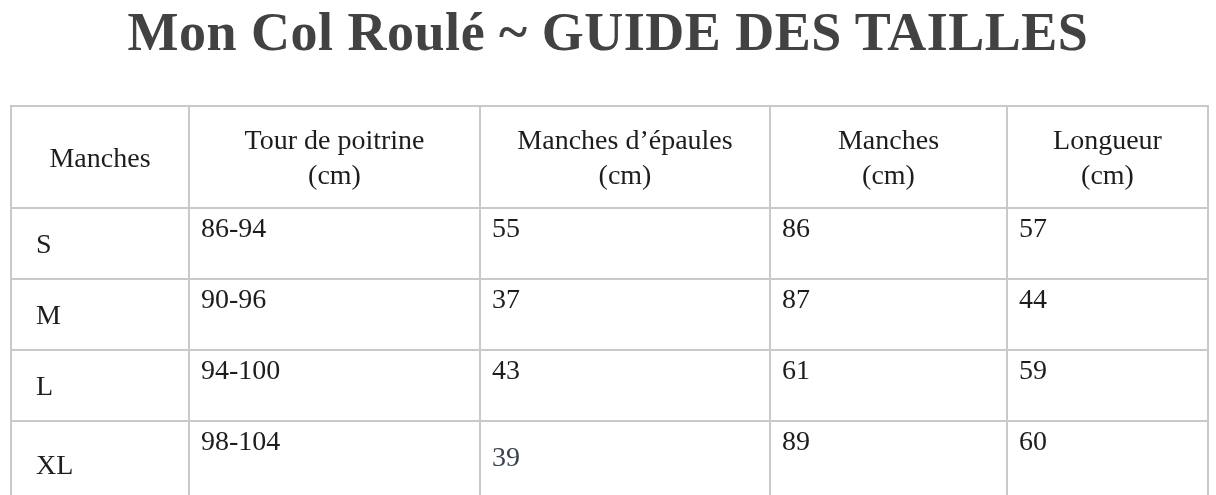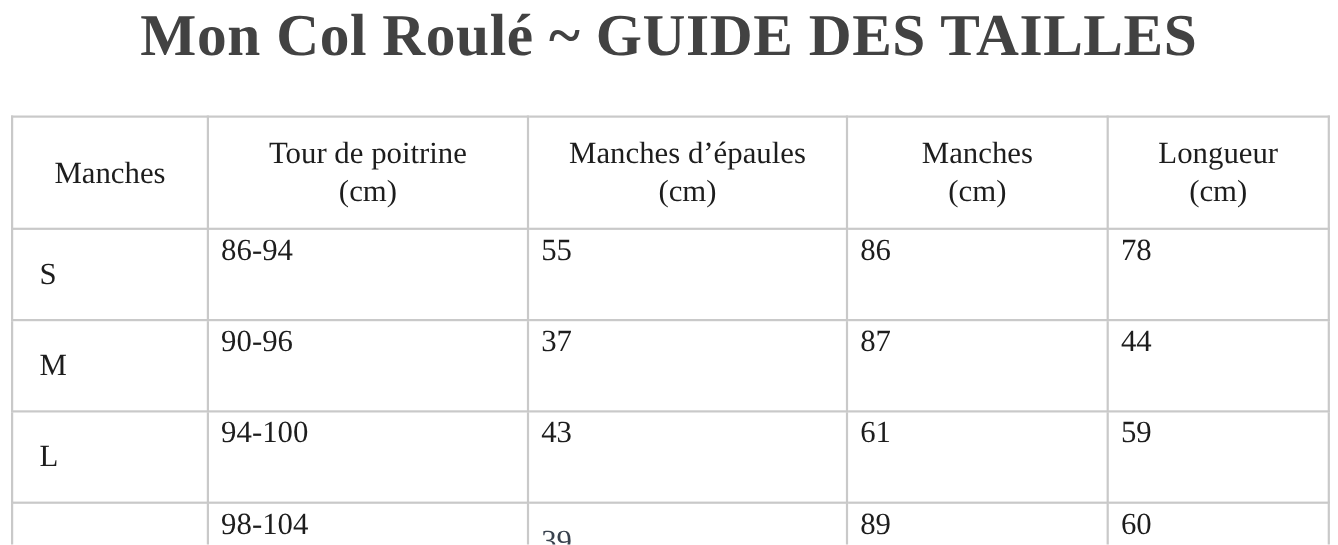--- a/index.html
+++ b/index.html
@@ -44,21 +44,21 @@
     text-align: center;
     vertical-align: middle;
     padding: 0;
     color: #1d1d1d;
   }
   .size-table td {
     height: 66px;
     font-size: 28px;
     text-align: left;
     vertical-align: top;
-    padding: 3px 0 12px 11px;
+    padding: 3px 0 0 11px;
     color: #1d1d1d;
   }
   .size-table td.size-cell {
     vertical-align: middle;
     padding: 0 0 0 24px;
   }
   .size-table td.offset-down {
     padding-top: 19px;
     color: #39424e;
   }
@@ -104,21 +104,21 @@
         <div>(cm)</div>
       </th>
     </tr>
   </thead>
   <tbody>
     <tr>
       <td class="size-cell">S</td>
       <td>86-94</td>
       <td>55</td>
       <td>86</td>
-      <td>78</td>
+      <td>57</td>
     </tr>
     <tr>
       <td class="size-cell">M</td>
       <td>90-96</td>
       <td>37</td>
       <td>87</td>
       <td>44</td>
     </tr>
     <tr>
       <td class="size-cell">L</td>

